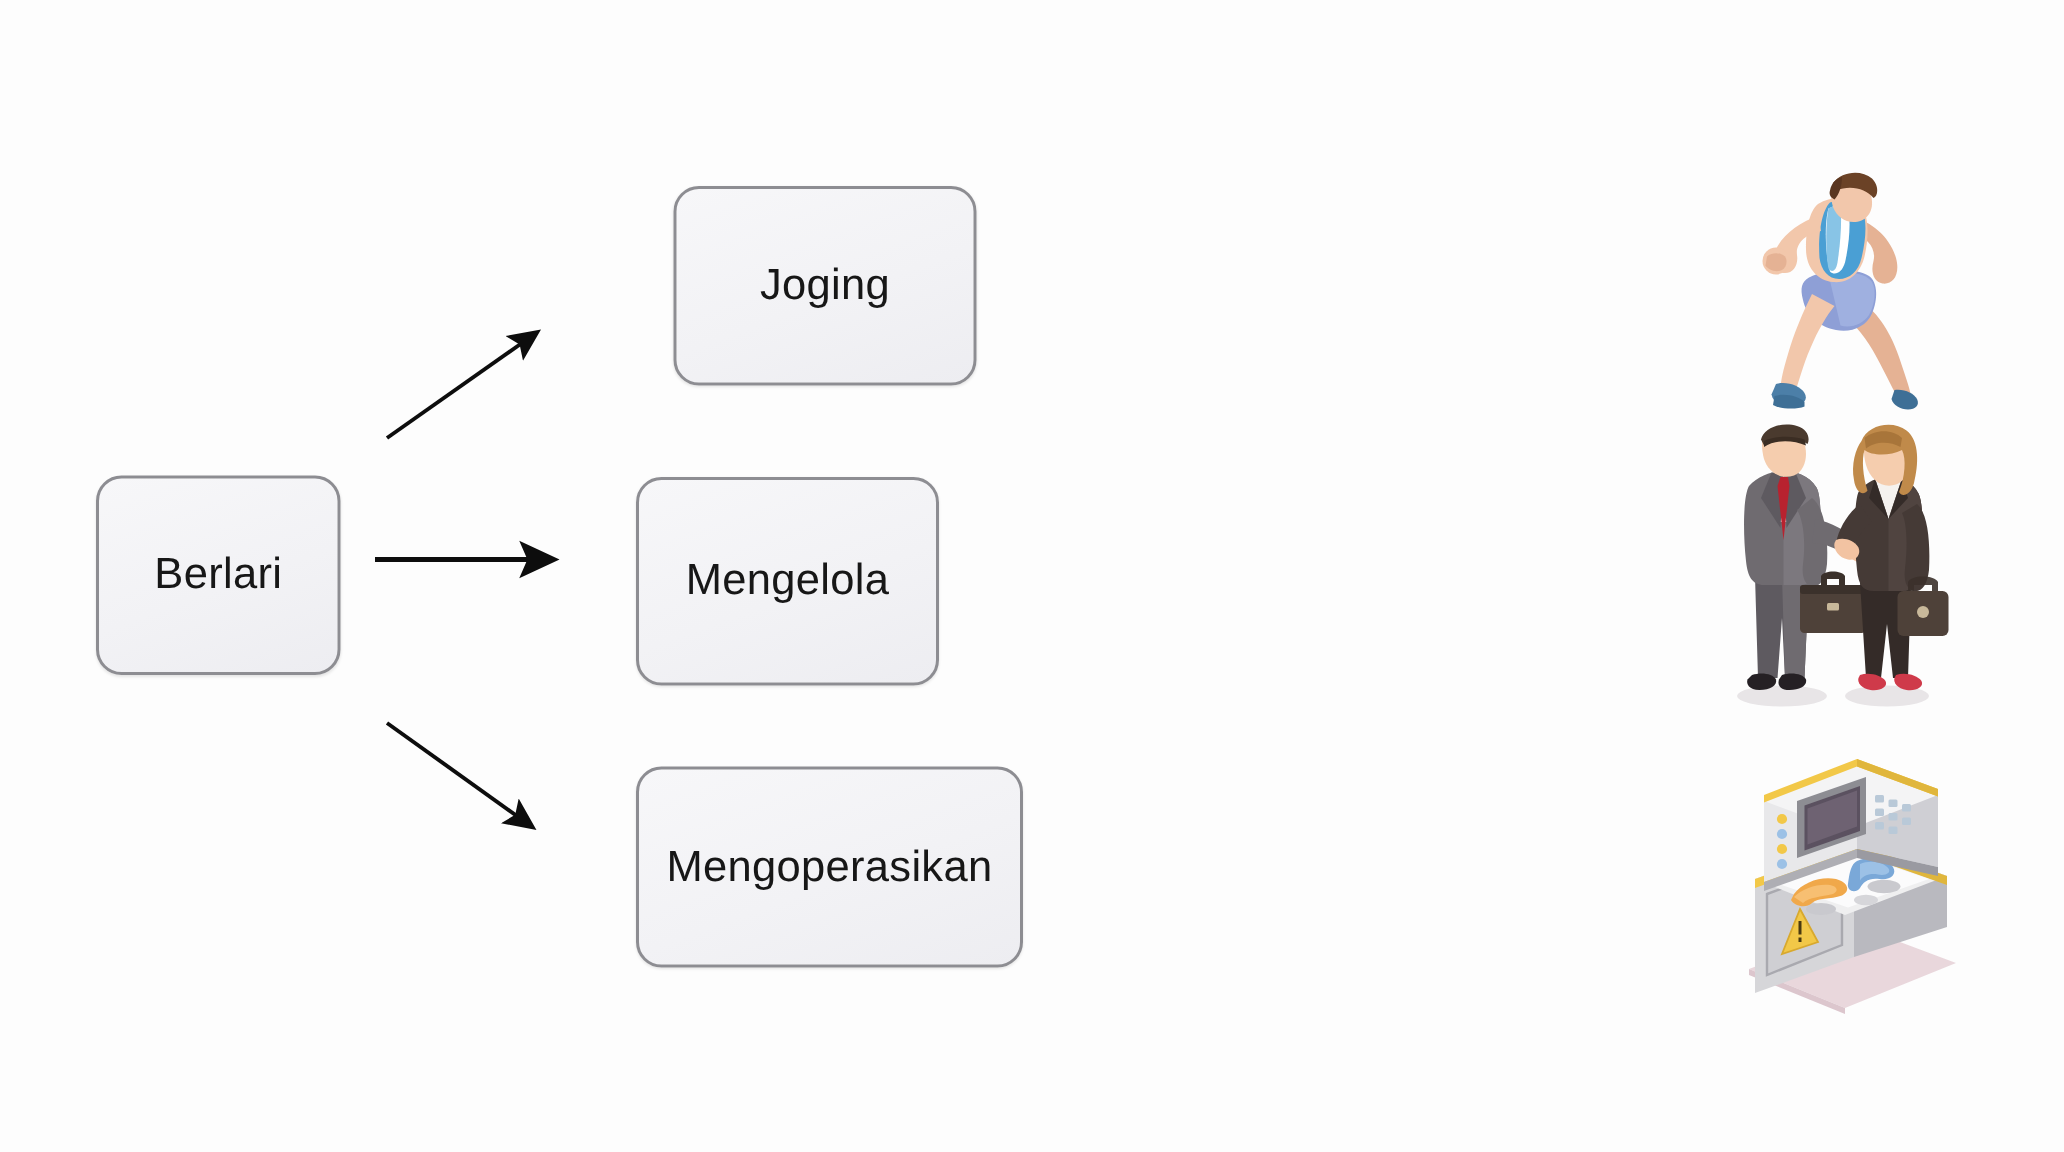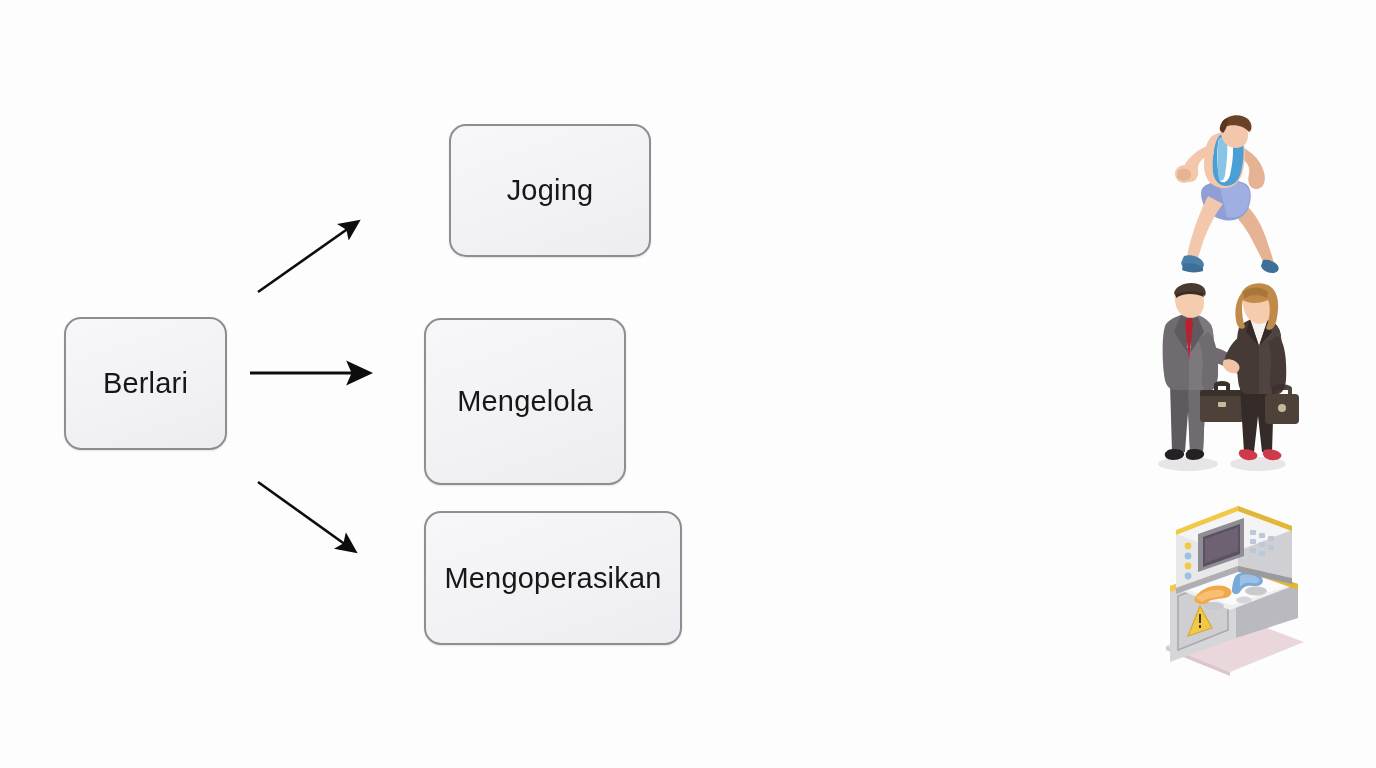--- a/index.html
+++ b/index.html
@@ -35,21 +35,21 @@
     font-family: "Liberation Sans", sans-serif;
     font-size: 29px;
     font-weight: 400;
     letter-spacing: 0.2px;
     color: #171717;
     white-space: nowrap;
   }
 
   #node-berlari        { left: 64px;  top: 317px; width: 163px; height: 133px; }
   #node-joging         { left: 424px; top: 124px; width: 202px; height: 133px; margin-left: 25px; }
-  #node-mengelola      { left: 424px; top: 318px; width: 202px; height: 167px; }
+  #node-mengelola      { left: 424px; top: 318px; width: 202px; height: 139px; }
   #node-mengoperasikan { left: 424px; top: 511px; width: 258px; height: 134px; }
 
   
   #arrows {
     position: absolute;
     left: 0; top: 0;
     width: 1376px;
     height: 768px;
     pointer-events: none;
   }

